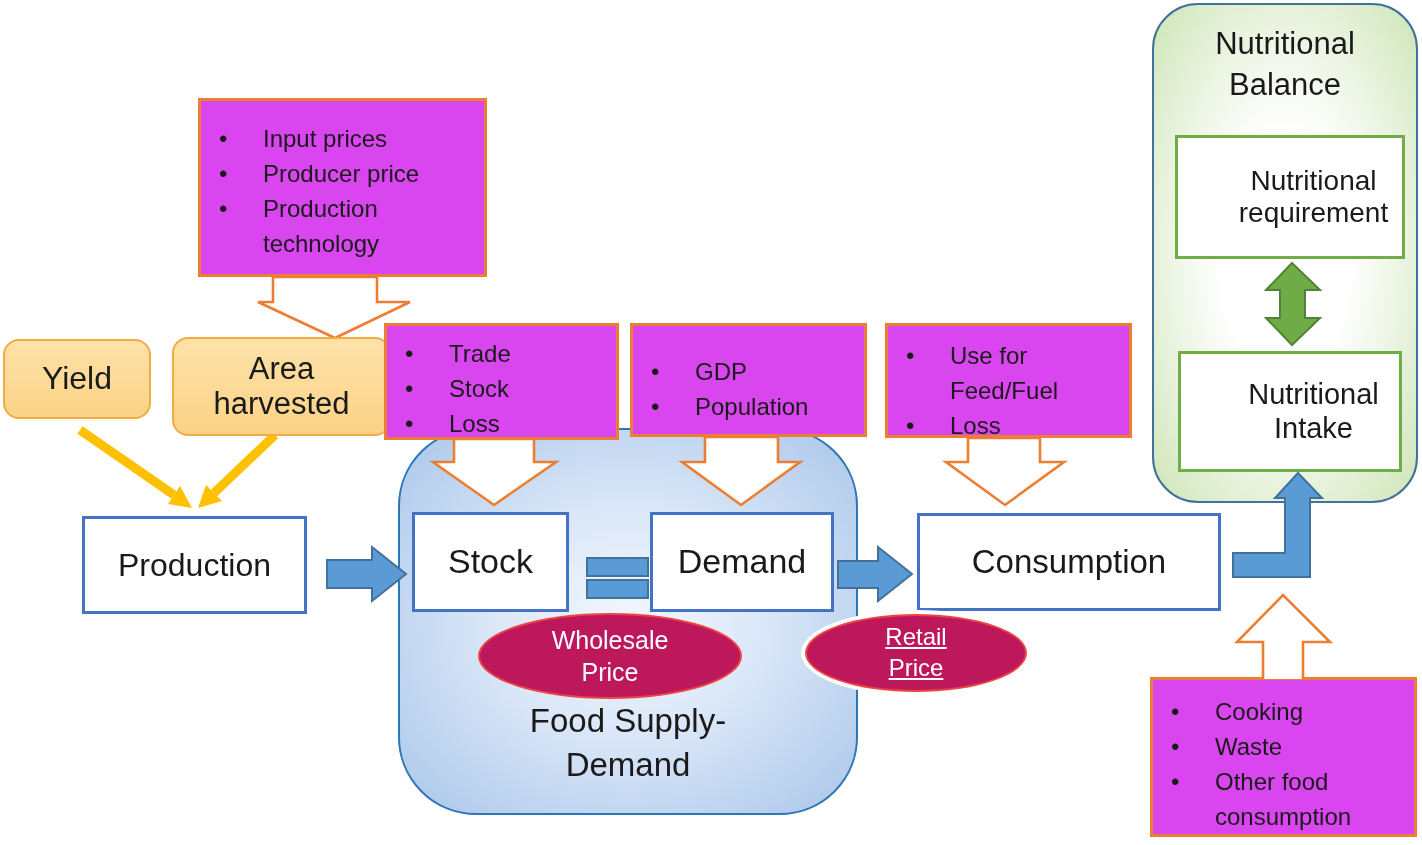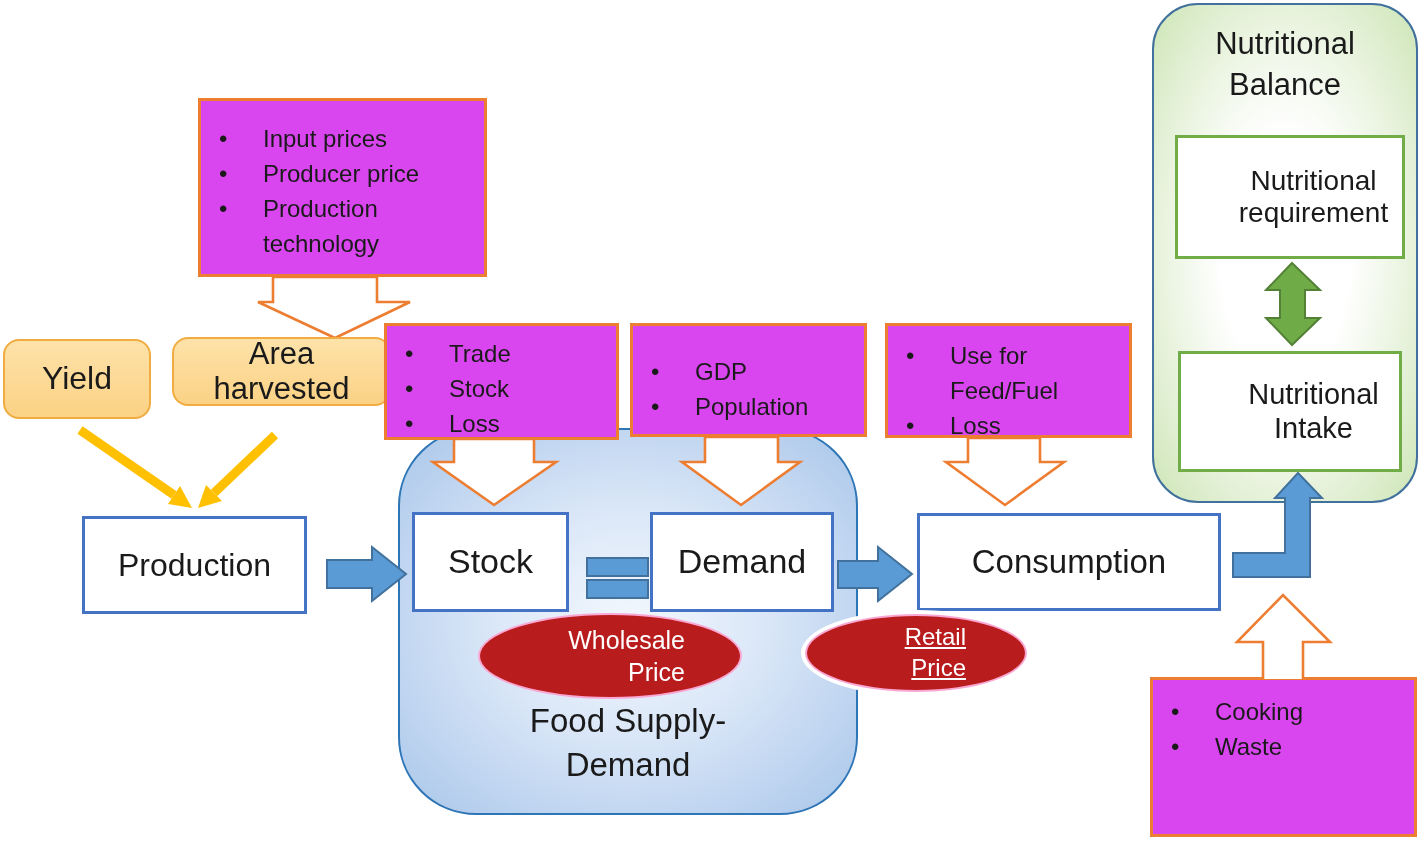--- a/index.html
+++ b/index.html
@@ -37,22 +37,22 @@
   
   .callout{
     background:#d946ef;border:3px solid #ED7D31;box-sizing:border-box;z-index:3;
     font-size:24px;
   }
   .callout ul{list-style:none;margin:0;padding:0;}
   .callout li{position:relative;padding-left:62px;line-height:1.46;}
   .callout li::before{content:"\2022";position:absolute;left:18px;}
   
   .ellipse{
-    border-radius:50%;background:#b91c1c;border:2px solid #f9a8d4;box-sizing:border-box;
-    color:#fff;display:flex;align-items:center;justify-content:center;text-align:right;
+    border-radius:50%;background:#be185d;border:2px solid #ef4444;box-sizing:border-box;
+    color:#fff;display:flex;align-items:center;justify-content:center;text-align:center;
     z-index:3;font-size:25px;line-height:1.28;
   }
   .halo{box-shadow:0 0 0 4px #fff;}
   
   .float-label{z-index:3;text-align:center;line-height:1.32;}
   
   .arrows{position:absolute;left:0;top:0;width:1422px;height:845px;pointer-events:none;}
   .z2{z-index:2;} .z4{z-index:4;}
   .o-arrow{fill:#fff;stroke:#ED7D31;stroke-width:2.6;stroke-linejoin:miter;}
   .b-arrow{fill:#5B9BD5;stroke:#41719C;stroke-width:2;stroke-linejoin:miter;}
@@ -90,21 +90,21 @@
     <rect class="eq" x="587" y="580" width="61" height="18"></rect>
 
     <path class="b-arrow" d="M838,561 H878 V547 L912,574 L878,601 V588 H838 Z"></path>
 
     <path class="g-arrow" d="M1292,263 L1320,290 H1305 V318 H1320 L1292,345 L1266,318 H1280 V290 H1266 Z"></path>
   </svg>
 
   <div class="abs gold" style="left:3px;top:339px;width:148px;height:80px;font-size:32px;">
     <span>Yield</span>
   </div>
-  <div class="abs gold" style="left:172px;top:337px;width:219px;height:69px;font-size:31px;padding:0 28px;">
+  <div class="abs gold" style="left:172px;top:337px;width:219px;height:99px;font-size:31px;padding:0 28px;">
     <span>Area harvested</span>
   </div>
   <div class="abs box" style="left:82px;top:516px;width:225px;height:98px;font-size:32px;">
     <span>Production</span>
   </div>
   <div class="abs box" style="left:412px;top:512px;width:157px;height:100px;font-size:34px;">
     <span>Stock</span>
   </div>
   <div class="abs box" style="left:650px;top:512px;width:184px;height:100px;font-size:34px;">
     <span>Demand</span>
@@ -156,20 +156,21 @@
   <div class="abs callout" style="left:885px;top:323px;width:247px;height:115px;padding-top:12px;">
     <ul>
       <li style="max-width:222px;">Use for Feed/Fuel</li>
       <li>Loss</li>
     </ul>
   </div>
   <div class="abs callout" style="left:1150px;top:677px;width:267px;height:160px;padding-top:14px;">
     <ul>
       <li>Cooking</li>
       <li>Waste</li>
+      <li style="max-width:240px;">Other food consumption</li>
     </ul>
   </div>
 
   <svg class="arrows z4" viewBox="0 0 1422 845">
 
     <path class="b-arrow" d="M1233,553 H1285 V498 H1275 L1298,473 L1322,498 H1310 V577 H1233 Z"></path>
 
     <path class="o-arrow" d="M1263,679 V642 H1237 L1283,595 L1330,642 H1303 V679"></path>
   </svg>
 

